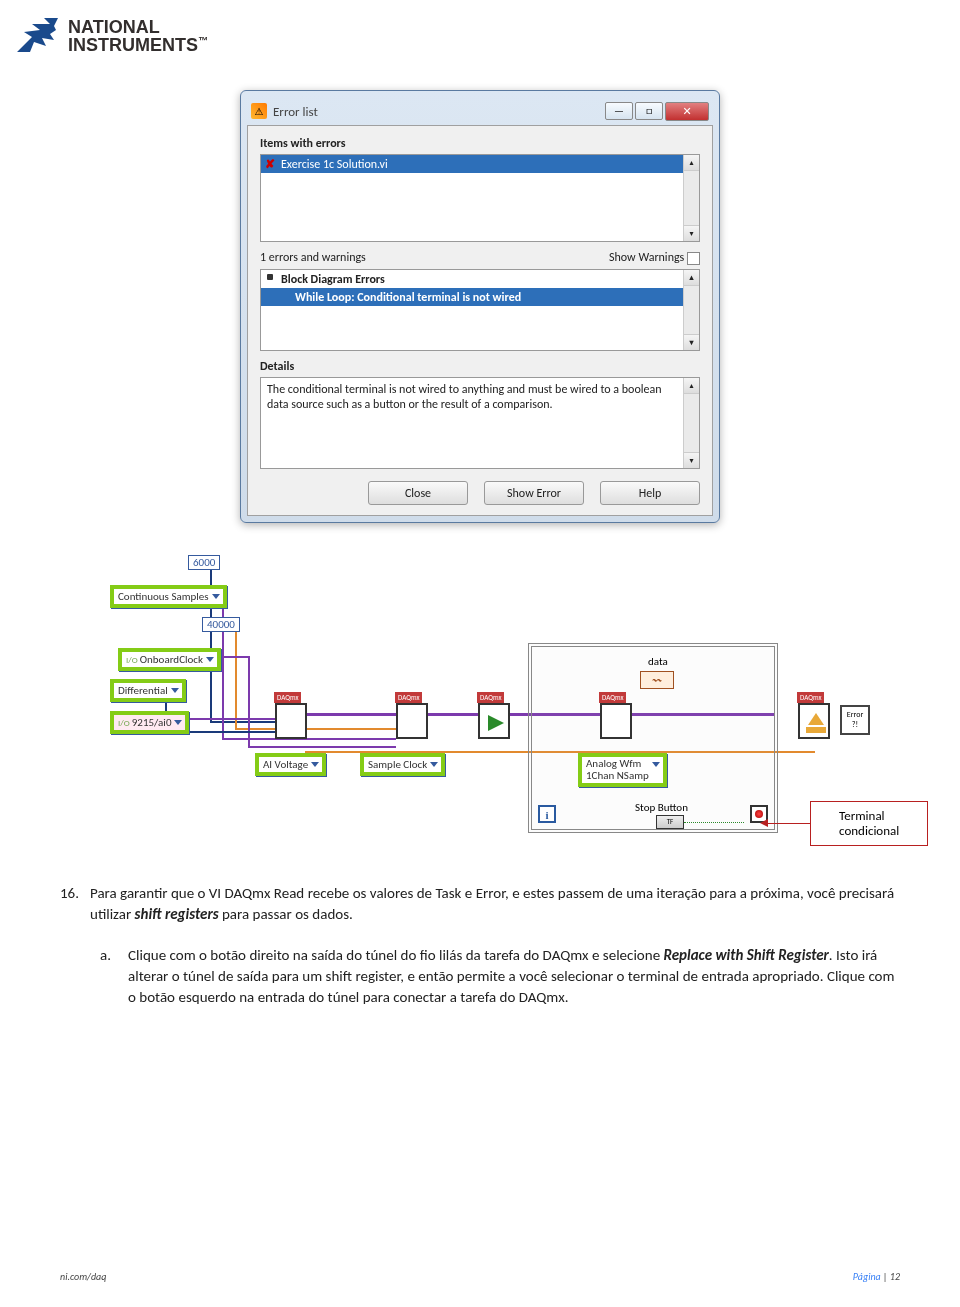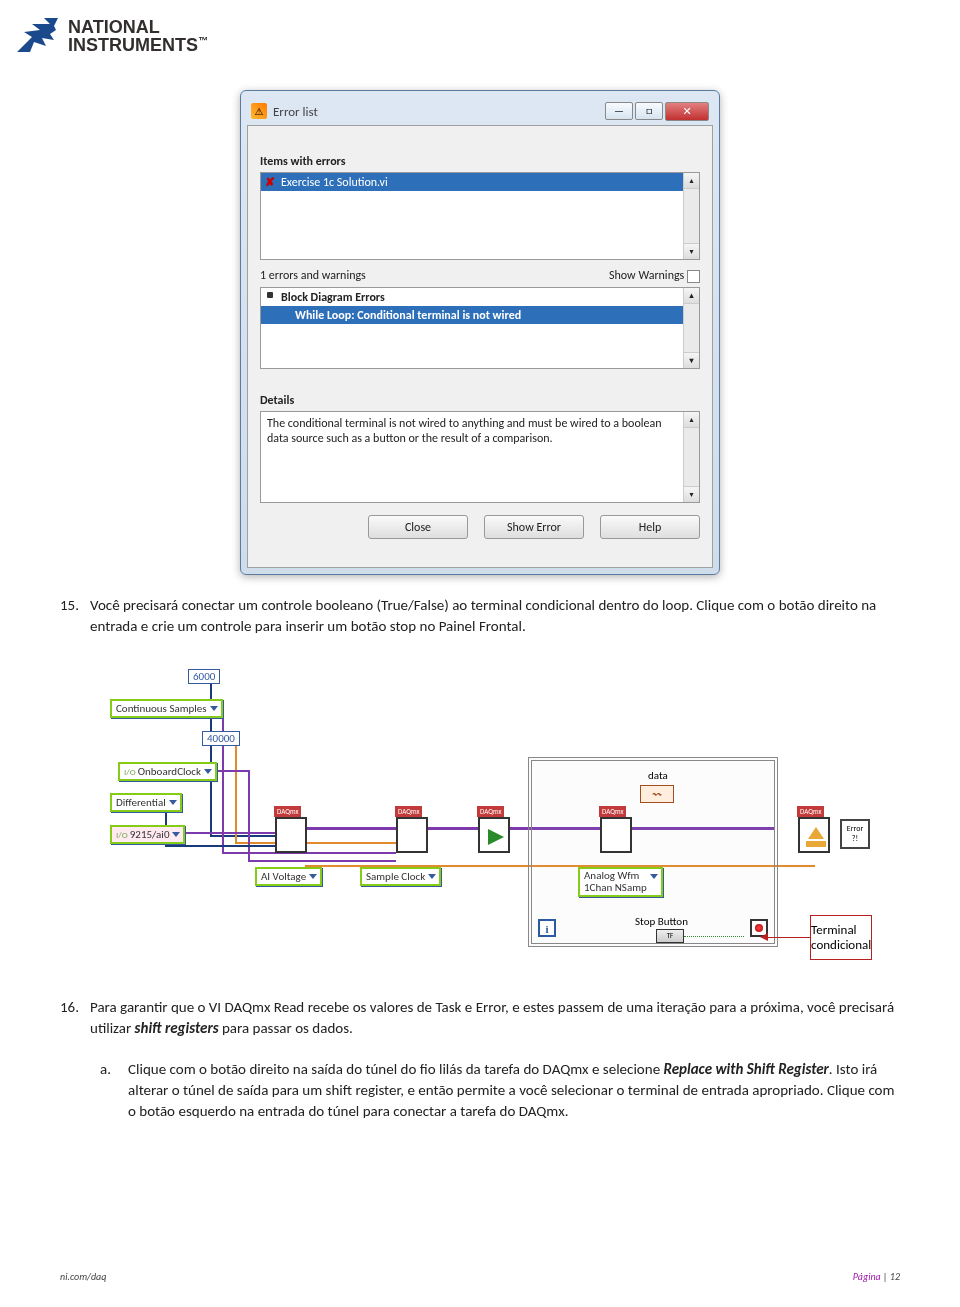--- a/index.html
+++ b/index.html
@@ -11,21 +11,21 @@
     .logo-tm { font-size: 10px; vertical-align: super; }
     .dialog { margin: 30px auto 20px; width: 480px; background: linear-gradient(#dce7f3, #cfdcea); border: 1px solid #5a7aa0; border-radius: 6px; padding: 6px; box-shadow: 0 2px 8px rgba(0,0,0,0.3); }
     .titlebar { height: 28px; display: flex; align-items: center; padding: 0 4px; }
     .titlebar-icon { width: 16px; height: 16px; background: linear-gradient(45deg, #ffb830, #ff7a00); border-radius: 2px; margin-right: 6px; display: flex; align-items: center; justify-content: center; font-size: 10px; }
     .titlebar-text { font-size: 13px; color: #444; flex: 1; }
     .wc { display: flex; gap: 2px; }
     .wcbtn { width: 28px; height: 18px; border-radius: 2px; border: 1px solid #888; display: flex; align-items: center; justify-content: center; font-size: 11px; }
     .wc-min { background: linear-gradient(#f7fbff, #d6e4f0); }
     .wc-max { background: linear-gradient(#f7fbff, #d6e4f0); }
     .wc-close { background: linear-gradient(#e28080, #c23030); color: #fff; width: 44px; height: 19px; }
-    .dialog-body { background: #f0f0f0; border: 1px solid #a0a0a0; padding: 28px 12px; font-size: 12px; color: #222; }
+    .dialog-body { background: #f0f0f0; border: 1px solid #a0a0a0; padding: 10px 12px; font-size: 12px; color: #222; }
     .section-label { font-weight: bold; margin-bottom: 4px; font-size: 12px; }
     .listbox { background: #fff; border: 1px solid #999; height: 88px; position: relative; }
     .listbox.short { height: 82px; font-weight: bold; }
     .list-item { padding: 2px 6px 2px 20px; font-size: 12px; position: relative; }
     .list-item.sel { background: #2d6fb9; color: #fff; }
     .list-item .x { position: absolute; left: 4px; top: 2px; color: #c00; font-weight: bold; font-size: 12px; }
     .list-item .dot { position: absolute; left: 6px; top: 4px; width: 6px; height: 6px; background: #333; border-radius: 1px; }
     .list-item.indent { padding-left: 34px; }
     .scrollbit { position: absolute; right: 0; top: 0; bottom: 0; width: 16px; background: #eaeaea; border-left: 1px solid #ccc; }
     .sb-up { position: absolute; top: 0; width: 100%; height: 16px; background: linear-gradient(#f5f5f5, #ddd); border-bottom: 1px solid #ccc; text-align: center; font-size: 8px; line-height: 14px; }
@@ -38,37 +38,37 @@
     .bodytext { font-size: 15px; color: #222; line-height: 1.4; margin: 18px 0 20px 30px; }
     .bodytext .num { position: absolute; margin-left: -30px; }
     .bodytext.sub { margin-left: 68px; }
     .bodytext.sub .num { margin-left: -28px; }
     .diagram { position: relative; width: 800px; height: 320px; margin: 0 auto 20px; }
     .wire-purple { position: absolute; background: #7c3aad; }
     .wire-orange { position: absolute; background: #e28a2e; }
     .wire-blue { position: absolute; background: #1a3a7a; }
     .diagram .node { position: absolute; font-size: 11px; }
     .const-blue { background: #fff; border: 1px solid #355a9e; padding: 0 4px; color: #355a9e; font-size: 11px; }
-    .drop { background: #fff; border: 2px solid #84cc16; padding: 1px 14px 1px 4px; font-size: 11px; color: #333; position: relative; box-shadow: 1px 1px 0 #355a9e; }
+    .drop { background: #fff; border: 4px solid #84cc16; padding: 1px 14px 1px 4px; font-size: 11px; color: #333; position: relative; box-shadow: 1px 1px 0 #355a9e; }
     .drop::after { content: ''; position: absolute; right: 3px; top: 5px; border-left: 4px solid transparent; border-right: 4px solid transparent; border-top: 5px solid #355a9e; }
     .drop.pink { background: #ffeaf2; }
     .daqbox { width: 32px; height: 36px; background: #fff; border: 2px solid #333; position: absolute; }
     .daqbox::before { content: 'DAQmx'; position: absolute; top: -13px; left: -3px; background: #c23a3a; color: #fff; font-size: 7px; padding: 1px 3px; }
     .loop { position: absolute; border: 4px double #888; background: rgba(200,200,200,0.05); }
     .loop-i { position: absolute; bottom: 6px; left: 6px; width: 18px; height: 18px; border: 2px solid #2a5aa0; background: #fff; text-align: center; font-size: 11px; font-weight: bold; line-height: 16px; font-family: serif; color: #2a5aa0; }
     .loop-stop { position: absolute; bottom: 6px; right: 6px; width: 18px; height: 18px; border: 2px solid #333; background: #fff; display: flex; align-items: center; justify-content: center; }
     .loop-stop::after { content: ''; width: 8px; height: 8px; border-radius: 50%; background: radial-gradient(#f44, #a00); }
     .stopbtn { position: absolute; width: 28px; height: 14px; border: 1px solid #333; background: linear-gradient(#eee, #ccc); font-size: 7px; text-align: center; line-height: 12px; }
-    .callout { position: absolute; border: 1.5px solid #b82020; padding: 6px 0; font-size: 13px; background: #fff; }
+    .callout { position: absolute; border: 1.5px solid #b82020; padding: 6px 28px; font-size: 13px; background: #fff; }
     .callout-arrow { position: absolute; height: 1.5px; background: #b82020; }
     .callout-arrow::before { content: ''; position: absolute; left: -8px; top: -4px; border-right: 8px solid #b82020; border-top: 4.5px solid transparent; border-bottom: 4.5px solid transparent; }
     .wavebox { position: absolute; width: 34px; height: 18px; border: 1px solid #a05020; background: #ffeedd; font-size: 9px; color: #a05020; text-align: center; line-height: 16px; }
     .errbox { position: absolute; width: 30px; height: 30px; border: 2px solid #444; background: #fff; font-size: 8px; text-align: center; padding-top: 2px; }
     .footer { position: absolute; bottom: 24px; left: 60px; right: 60px; display: flex; justify-content: space-between; font-size: 10px; color: #444; font-style: italic; }
-    .footer .pn { color: #a21caf; margin-top: 37px; }
+    .footer .pn { color: #3b82f6; margin-top: 37px; }
     em { font-style: italic; font-weight: bold; }
   </style>
 </head>
 <body>
 
 <div class="page">
   <div class="logo">
     <svg class="logo-icon" viewBox="0 0 48 48">
       <path d="M5 40 L20 25 L12 20 L28 18 L20 12 L38 12 L32 6 L46 6 L42 14 L44 18 L38 22 L42 28 L30 26 L34 34 L22 30 L18 40 Z" fill="#1a4a8c"></path>
     </svg>
@@ -105,40 +105,36 @@
         <span><span>Show Warnings</span> <span class="checkbox"></span></span>
       </div>
       <div class="listbox short">
         <div class="list-item"><span class="dot"></span><span>Block Diagram Errors</span></div>
         <div class="list-item indent sel"><span>While Loop: Conditional terminal is not wired</span></div>
         <div class="scrollbit">
             <div class="sb-up">▴</div>
             <div class="sb-down">▾</div>
           </div>
       </div>
-      <div class="section-label" style="margin-top:24px">Details</div>
+      <div class="section-label" style="margin-top:8px">Details</div>
       <div class="details-text">
         <span>The conditional terminal is not wired to anything and must be wired to a boolean data source such as a button or the result of a comparison.</span>
         <div class="scrollbit">
             <div class="sb-up">▴</div>
             <div class="sb-down">▾</div>
           </div>
       </div>
       <div class="btnrow">
         <div class="dlgbtn">Close</div>
         <div class="dlgbtn">Show Error</div>
         <div class="dlgbtn">Help</div>
       </div>
     </div>
   </div>
 
-  <div class="bodytext">
-    <span class="num">15.</span>
-    <span>Você precisará conectar um controle booleano (True/False) ao terminal condicional dentro do loop. Clique com o botão direito na entrada e crie um controle para inserir um botão stop no Painel Frontal.</span>
-  </div>
 
   <div class="diagram">
 
     <div class="wire-blue" style="left:130px; top:20px; width:2px; height:158px"></div>
     <div class="wire-blue" style="left:130px; top:178px; width:65px; height:2px"></div>
     <div class="wire-purple" style="left:142px; top:50px; width:2px; height:145px"></div>
     <div class="wire-purple" style="left:142px; top:195px; width:174px; height:2px"></div>
     <div class="wire-orange" style="left:155px; top:82px; width:2px; height:103px"></div>
     <div class="wire-orange" style="left:155px; top:185px; width:161px; height:2px"></div>
     <div class="wire-purple" style="left:60px; top:113px; width:110px; height:2px"></div>

